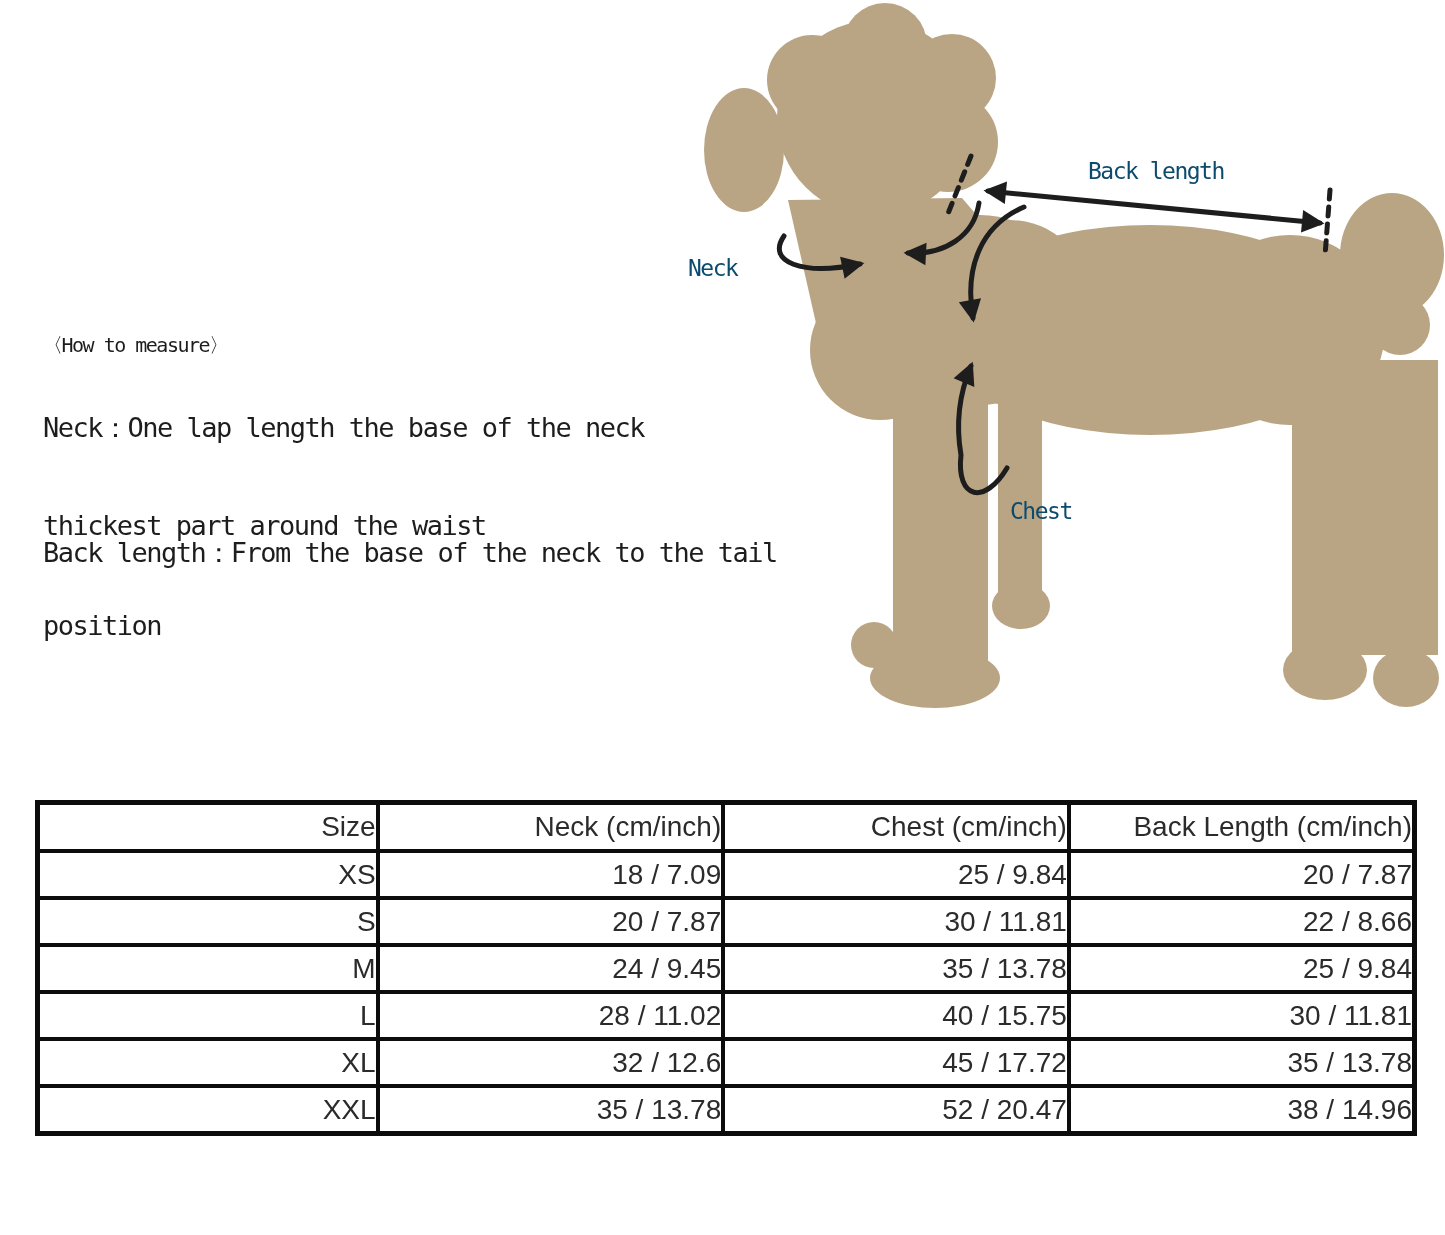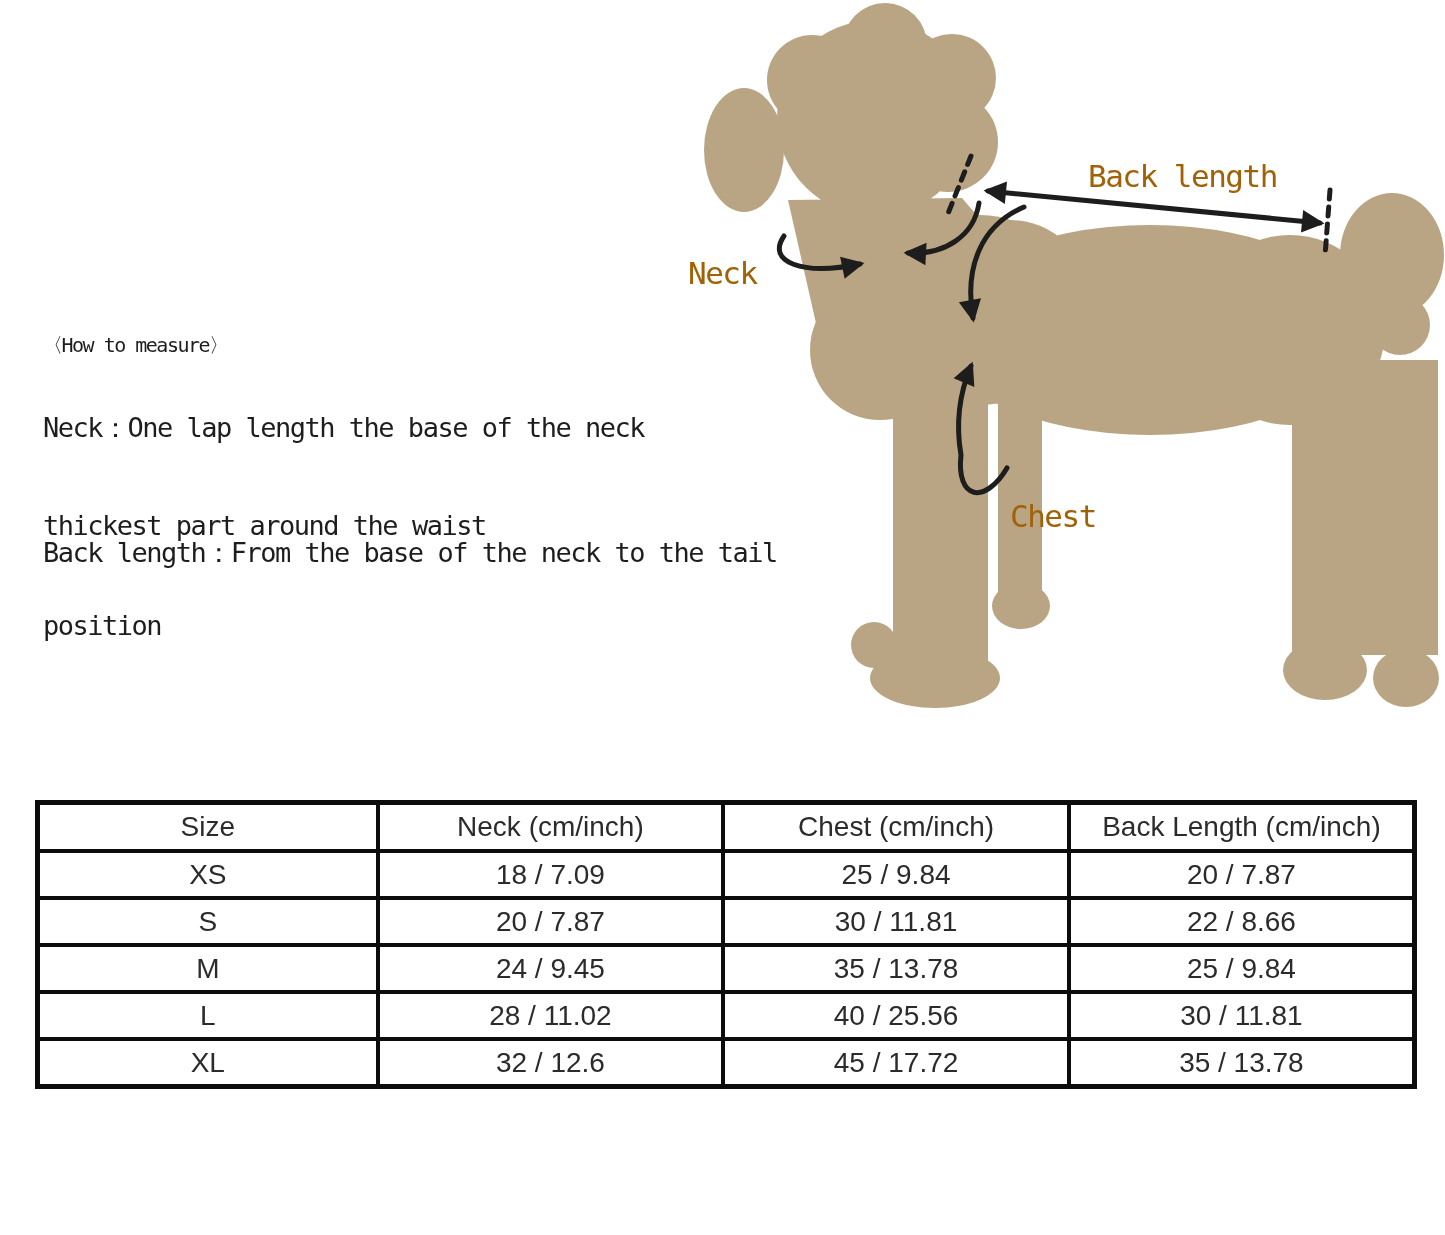--- a/index.html
+++ b/index.html
@@ -19,37 +19,37 @@
   .howto-line{
     position:absolute;left:43px;
     font-size:27px;letter-spacing:-1.5px;white-space:pre;
   }
   .hl0{top:410px}.hl1{top:460px}.hl2{top:510px}.hl3{top:535px}.hl4{top:610px}
   
   .dog-figure{position:absolute;left:680px;top:0;width:765px;height:780px;margin:0;}
   .dog-figure svg{position:absolute;left:0;top:0;}
   .diagram-label{
     position:absolute;
-    font-size:31px;letter-spacing:-1.5px;white-space:pre;color:#a16207;
+    font-size:23px;letter-spacing:-1.5px;white-space:pre;color:#0c4a6e;
   }
   .lbl-back{left:408px;top:158px;}   
   .lbl-neck{left:8px;top:255px;}
   .lbl-chest{left:330px;top:498px;}
   
   .size-table{
     position:absolute;left:35px;top:800px;width:1382px;
     border-collapse:collapse;
     font-family:"Liberation Sans", sans-serif;
     font-size:28px;color:#2b2b2b;
     table-layout:fixed;
   }
   .size-table{border:5px solid #0c0c0c;}
   .size-table th,.size-table td{
     border:4px solid #0c0c0c;
-    text-align:center;vertical-align:middle;
+    text-align:right;vertical-align:middle;
     font-weight:400;
     padding:0;
   }
   .size-table th{height:44px;}
   .size-table td{height:43px;}
 </style>
 </head>
 <body>
 
 <div class="canvas">
@@ -139,24 +139,30 @@
       </tr>
       <tr>
         <td>M</td>
         <td>24 / 9.45</td>
         <td>35 / 13.78</td>
         <td>25 / 9.84</td>
       </tr>
       <tr>
         <td>L</td>
         <td>28 / 11.02</td>
-        <td>40 / 25.56</td>
+        <td>40 / 15.75</td>
         <td>30 / 11.81</td>
       </tr>
       <tr>
         <td>XL</td>
         <td>32 / 12.6</td>
         <td>45 / 17.72</td>
         <td>35 / 13.78</td>
       </tr>
+      <tr>
+        <td>XXL</td>
+        <td>35 / 13.78</td>
+        <td>52 / 20.47</td>
+        <td>38 / 14.96</td>
+      </tr>
     </tbody>
   </table>
 </div>
 
 </body></html>

